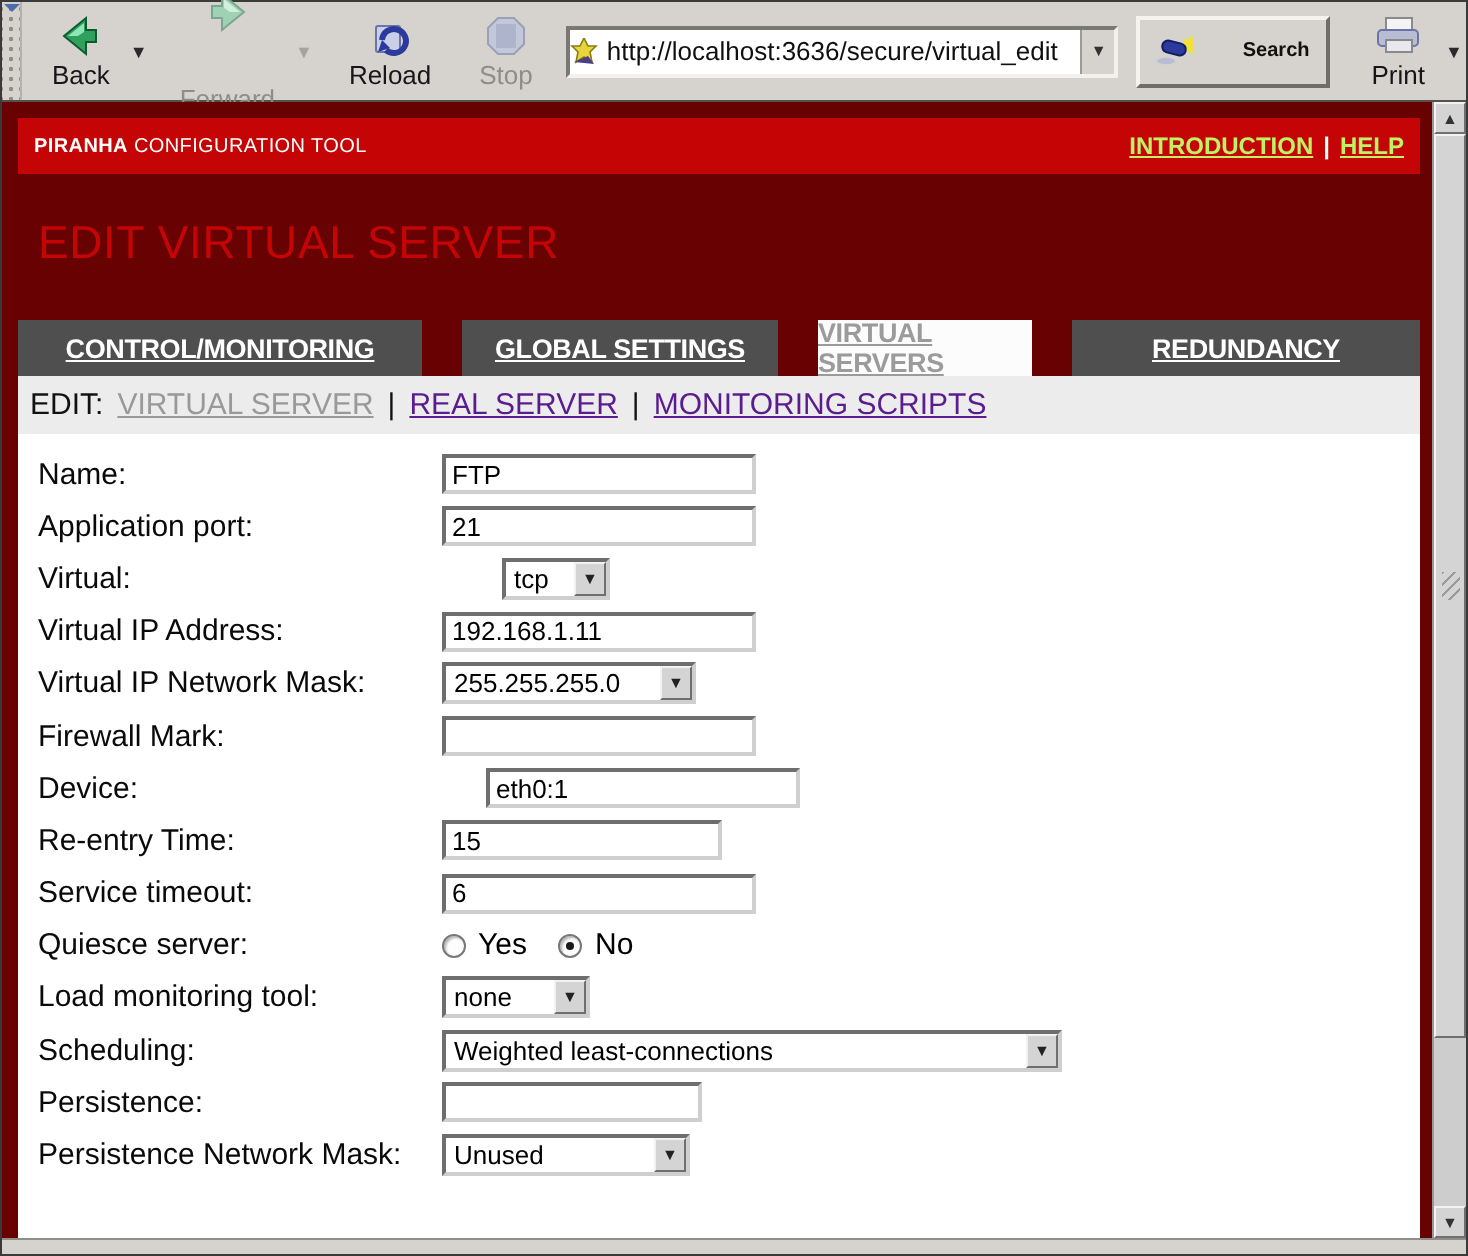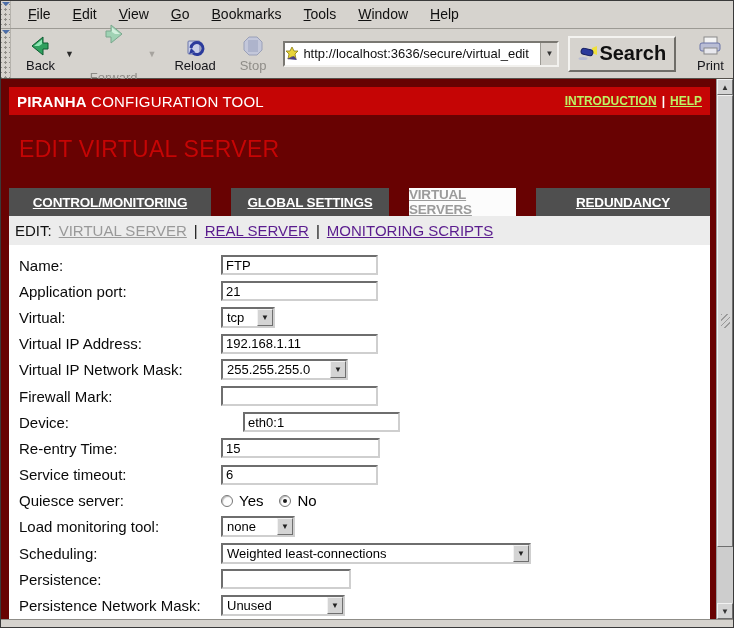--- a/index.html
+++ b/index.html
@@ -17,28 +17,28 @@
   .toolbar { height:50px; background:#d6d3ce; border-bottom:1px solid #55514b; display:flex; align-items:center; flex:none; }
   .tbtn { display:flex; flex-direction:column; align-items:center; justify-content:flex-end; padding:1px 7px; font-size:13px; color:#15151a; }
   .tbtn .ico { height:24px; display:flex; align-items:center; justify-content:center; }
   .tbtn.disabled { color:#8f8d88; }
   .drop { font-size:9px; color:#2a2a2a; padding:0 3px; align-self:center; }
   .drop.disabled { color:#a6a39e; }
   .urlgroup { display:flex; align-items:center; height:26px; background:#fff; border:2px solid; border-color:#7a7872 #f2f1ee #f2f1ee #7a7872; margin-left:10px; width:276px; flex:none; }
   .urlicon { width:18px; flex:none; text-align:center; }
   .urlinput { border:none; outline:none; flex:1; min-width:0; font-size:13px; font-family:"Liberation Sans",sans-serif; color:#101010; height:100%; }
   .urldrop { width:17px; height:100%; flex:none; background:#d6d3ce; border-left:1px solid #9c9a94; display:flex; align-items:center; justify-content:center; font-size:8px; color:#333; }
-  .searchbtn { display:flex; align-items:center; gap:1px; height:27px; margin-left:9px; padding:16px 8px; background:#d6d3ce; border:2px solid; border-color:#f4f3f0 #6f6d68 #6f6d68 #f4f3f0; font-size:20px; font-weight:bold; color:#101010; }
+  .searchbtn { display:flex; align-items:center; gap:23px; height:27px; margin-left:9px; padding:16px 8px; background:#d6d3ce; border:2px solid; border-color:#f4f3f0 #6f6d68 #6f6d68 #f4f3f0; font-size:10px; font-weight:bold; color:#101010; }
   .spacer { flex:1; }
 
   
   .viewport { flex:1; display:flex; min-height:0; }
   .pagebg { flex:1; background:#680202; padding:8px 6px 0 8px; display:flex; flex-direction:column; min-width:0; }
   .band { height:28px; background:#c50505; display:flex; align-items:center; padding:0 8px; flex:none; }
-  .brand { color:#fff; font-size:15px; letter-spacing:0.2px; }
+  .brand { color:#fff; font-size:10px; letter-spacing:0.2px; }
   .brand b { font-weight:bold; }
   .bandlinks { margin-left:auto; color:#fff; font-size:12px; font-weight:bold; display:flex; gap:5px; align-items:center; }
   .bandlinks a { color:#bef264; text-decoration:underline; }
   .pagetitle { color:#c50505; font-size:23px; letter-spacing:0.3px; margin:21px 0 0 10px; height:30px; flex:none; }
   .tabs { display:flex; gap:20px; margin-top:22px; height:28px; flex:none; }
   .tab { background:#4f4f4f; color:#fff; font-size:13.5px; font-weight:bold; text-decoration:underline; display:flex; align-items:center; justify-content:center; letter-spacing:-0.2px; }
   .tab.active { background:#fcfcfc; color:#9b9b9b; }
   .t0{width:202px;} .t1{width:158px;} .t2{width:174px;} .t3{flex:1;}
   .subnav { background:#ececec; height:29px; display:flex; align-items:center; gap:7px; padding:0 6px; font-size:15px; color:#111; flex:none; }
   .subnav .cur { color:#999; text-decoration:underline; }
@@ -64,33 +64,20 @@
   .bottomstrip { height:8px; background:#d6d3ce; border-top:1px solid #8f8d88; flex:none; }
 
   
   svg { display:block; }
 </style>
 </head>
 <body>
 
 <div class="window">
 
-  <div class="menubar">
-    <div class="grippy"></div>
-    <div style="display:flex;">
-        <span class="menu-item"><u>F</u>ile</span>
-        <span class="menu-item"><u>E</u>dit</span>
-        <span class="menu-item"><u>V</u>iew</span>
-        <span class="menu-item"><u>G</u>o</span>
-        <span class="menu-item"><u>B</u>ookmarks</span>
-        <span class="menu-item"><u>T</u>ools</span>
-        <span class="menu-item"><u>W</u>indow</span>
-        <span class="menu-item"><u>H</u>elp</span>
-      </div>
-  </div>
 
   <div class="toolbar">
     <div class="grippy" style="margin-right:8px;"></div>
 
     <div class="tbtn">
       <span class="ico">
         <svg width="24" height="22" viewBox="0 0 24 22">
             <polygon points="4,11 15,2 15,8 20,8 20,14 15,14 15,20" fill="#2fa05e" stroke="#0c5c30" stroke-width="1"></polygon>
             <polygon points="6,11 14,4.5 14,9 11,11" fill="#8fe6b4"></polygon>
           </svg>
@@ -203,21 +190,21 @@
           <div class="frow">
             <div class="flabel">Name:</div>
             <input class="fld" value="FTP" style="width: 157px;">
           </div>
           <div class="frow">
             <div class="flabel">Application port:</div>
             <input class="fld" value="21" style="width: 157px;">
           </div>
           <div class="frow">
             <div class="flabel">Virtual:</div>
-            <div class="sel" style="width: 54px;">
+            <div class="sel" style="width: 54px; margin-left: 30px;">
               <span class="val">tcp</span>
               <span class="btn">▼</span>
             </div>
           </div>
           <div class="frow">
             <div class="flabel">Virtual IP Address:</div>
             <input class="fld" value="192.168.1.11" style="width: 157px;">
           </div>
           <div class="frow">
             <div class="flabel">Virtual IP Network Mask:</div>
@@ -229,21 +216,21 @@
           <div class="frow">
             <div class="flabel">Firewall Mark:</div>
             <input class="fld" value="" style="width: 157px;">
           </div>
           <div class="frow">
             <div class="flabel">Device:</div>
             <input class="fld" value="eth0:1" style="width: 157px; margin-left: 22px;">
           </div>
           <div class="frow">
             <div class="flabel">Re-entry Time:</div>
-            <input class="fld" value="15" style="width: 159px;">
+            <input class="fld" value="15" style="width: 140px;">
           </div>
           <div class="frow">
             <div class="flabel">Service timeout:</div>
             <input class="fld" value="6" style="width: 157px;">
           </div>
           <div class="frow">
             <div class="flabel">Quiesce server:</div>
             <div class="radios">
               <span class="radio"></span>
               <span class="rlabel">Yes</span>

